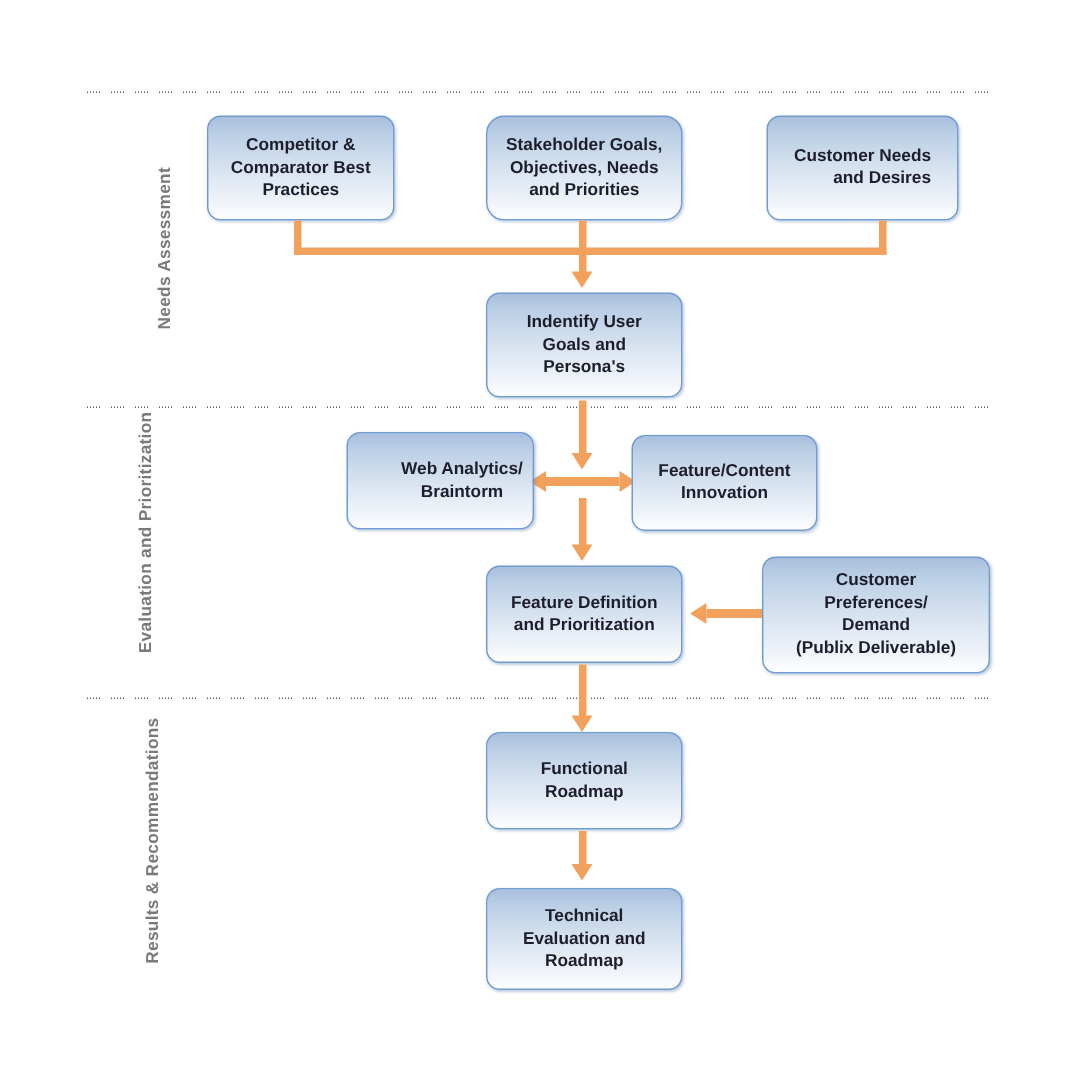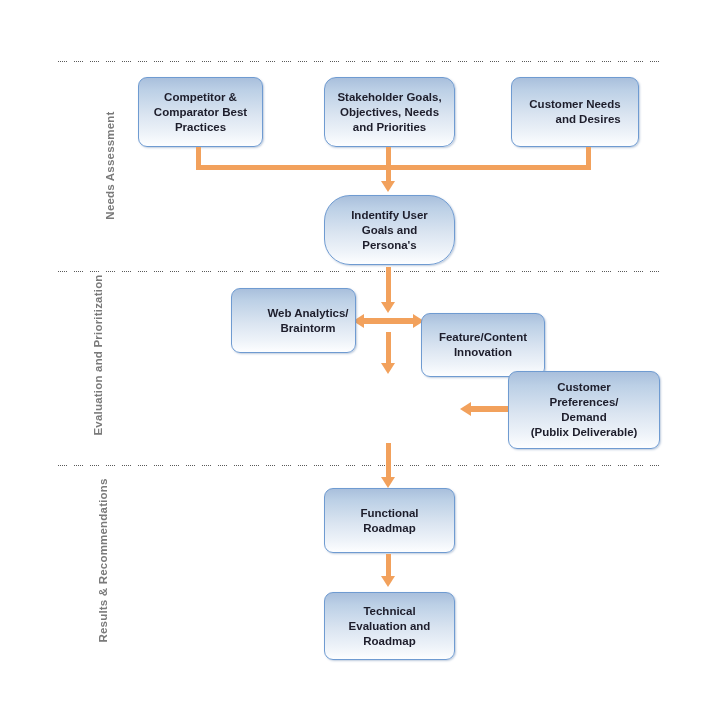--- a/index.html
+++ b/index.html
@@ -149,21 +149,21 @@
     </div>
   </div>
 
   <div class="orange-bar" style="left:196px; top:147px; width:5px; height:23px;"></div>
   <div class="orange-bar" style="left:386px; top:147px; width:5px; height:23px;"></div>
   <div class="orange-bar" style="left:586px; top:147px; width:5px; height:23px;"></div>
   <div class="orange-bar" style="left:196px; top:165px; width:395px; height:5px;"></div>
   <div class="orange-bar" style="left:386px; top:165px; width:5px; height:18px;"></div>
   <div class="arrow-head arrow-down" style="left:381px; top:181px;"></div>
 
-  <div class="box" style="left:324px; top:195px; width:131px; height:70px;border-radius:26px;">
+  <div class="box" style="left:324px; top:195px; width:131px; height:70px;">
     <div>
       <span>Indentify User</span>
       <span>Goals and</span>
       <span>Persona's</span>
     </div>
   </div>
 
   <div class="orange-bar" style="left:386px; top:267px; width:5px; height:37px;"></div>
   <div class="arrow-head arrow-down" style="left:381px; top:302px;"></div>
 
@@ -171,30 +171,36 @@
   <div class="arrow-head arrow-left" style="left:353px; top:314px;"></div>
   <div class="arrow-head arrow-right" style="left:413px; top:314px;"></div>
 
   <div class="box" style="left:231px; top:288px; width:125px; height:65px;padding-left:34px;">
     <div>
       <span>Web Analytics/</span>
       <span>Braintorm</span>
     </div>
   </div>
 
-  <div class="box" style="left:421px; top:290px; width:124px; height:64px;margin-top:23px;">
+  <div class="box" style="left:421px; top:290px; width:124px; height:64px;">
     <div>
       <span>Feature/Content</span>
       <span>Innovation</span>
     </div>
   </div>
 
   <div class="orange-bar" style="left:386px; top:332px; width:5px; height:33px;"></div>
   <div class="arrow-head arrow-down" style="left:381px; top:363px;"></div>
 
+  <div class="box" style="left:324px; top:377px; width:131px; height:65px;">
+    <div>
+      <span>Feature Definition</span>
+      <span>and Prioritization</span>
+    </div>
+  </div>
 
   <div class="box" style="left:508px; top:371px; width:152px; height:78px;">
     <div>
       <span>Customer</span>
       <span>Preferences/</span>
       <span>Demand</span>
       <span>(Publix Deliverable)</span>
     </div>
   </div>
 

